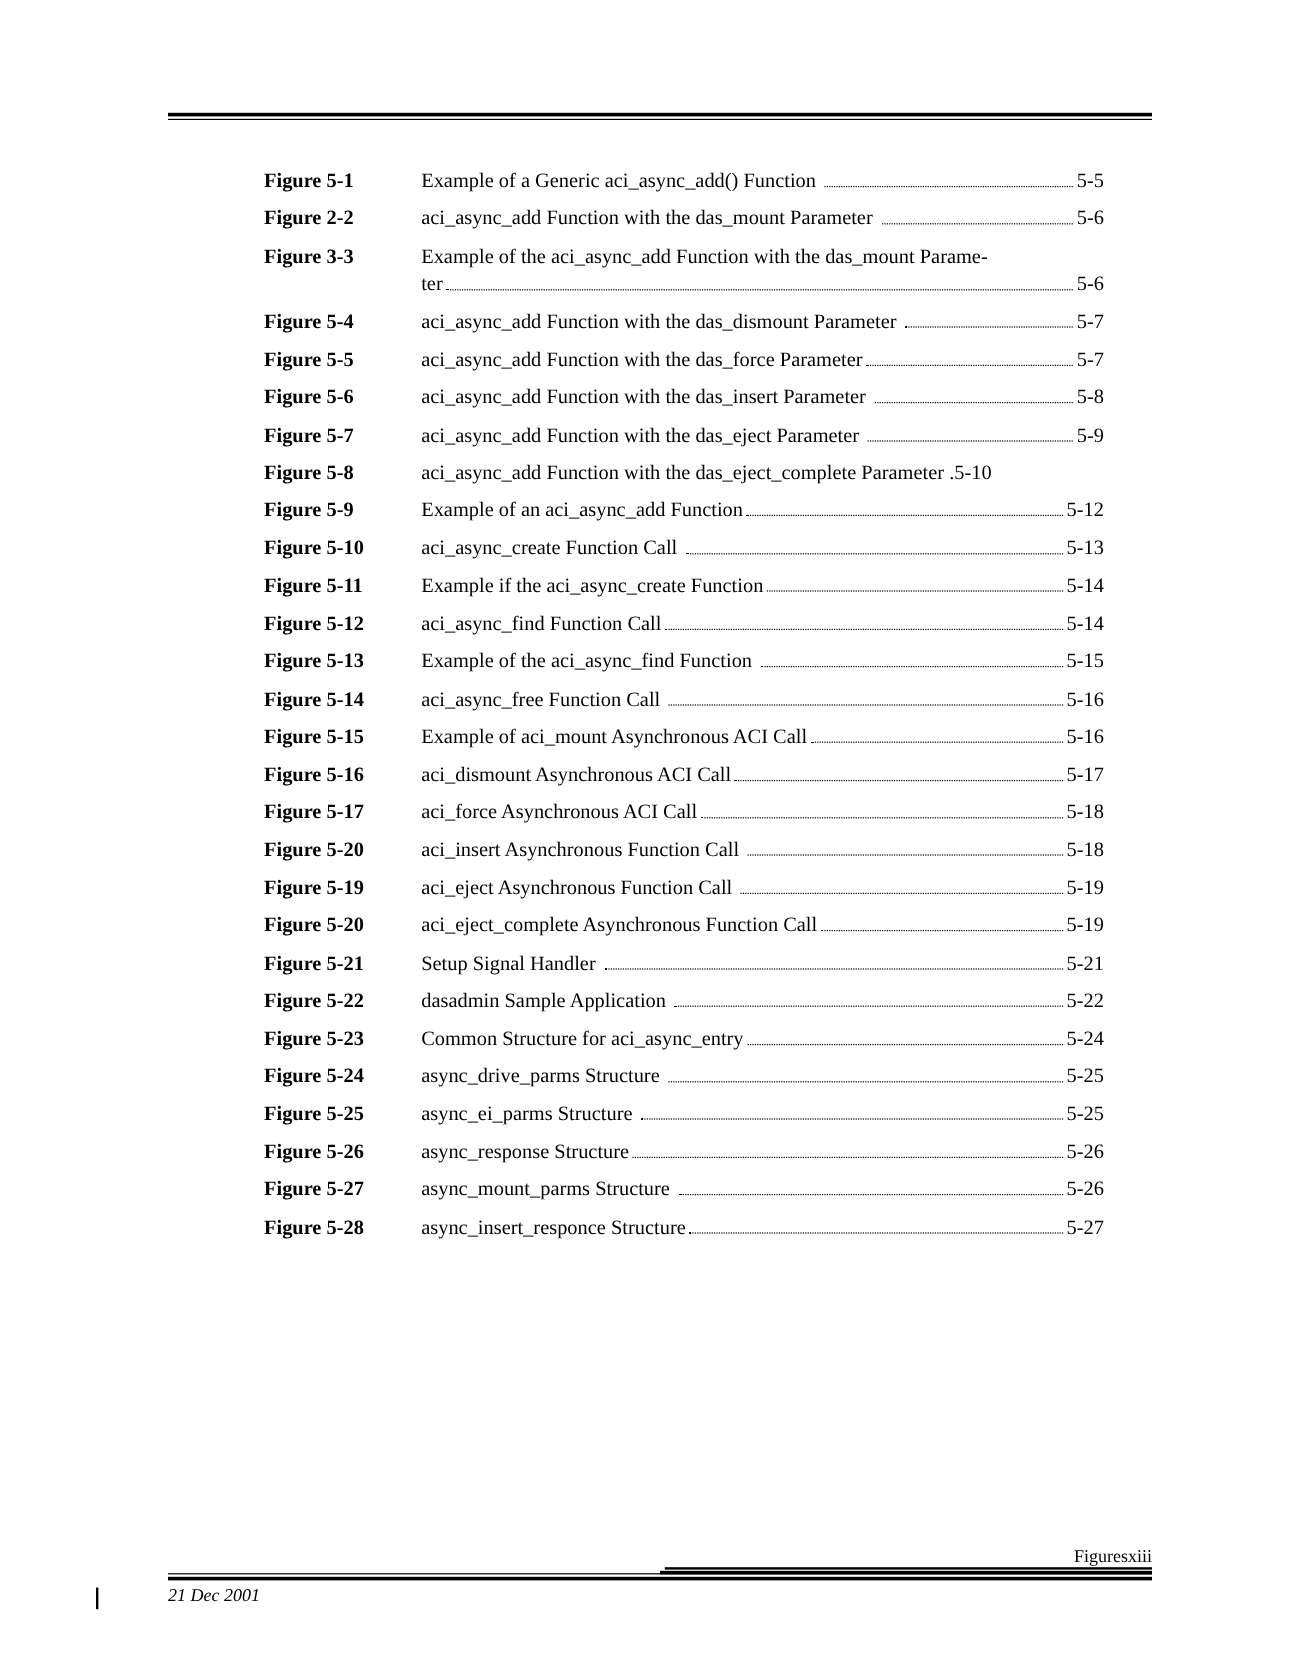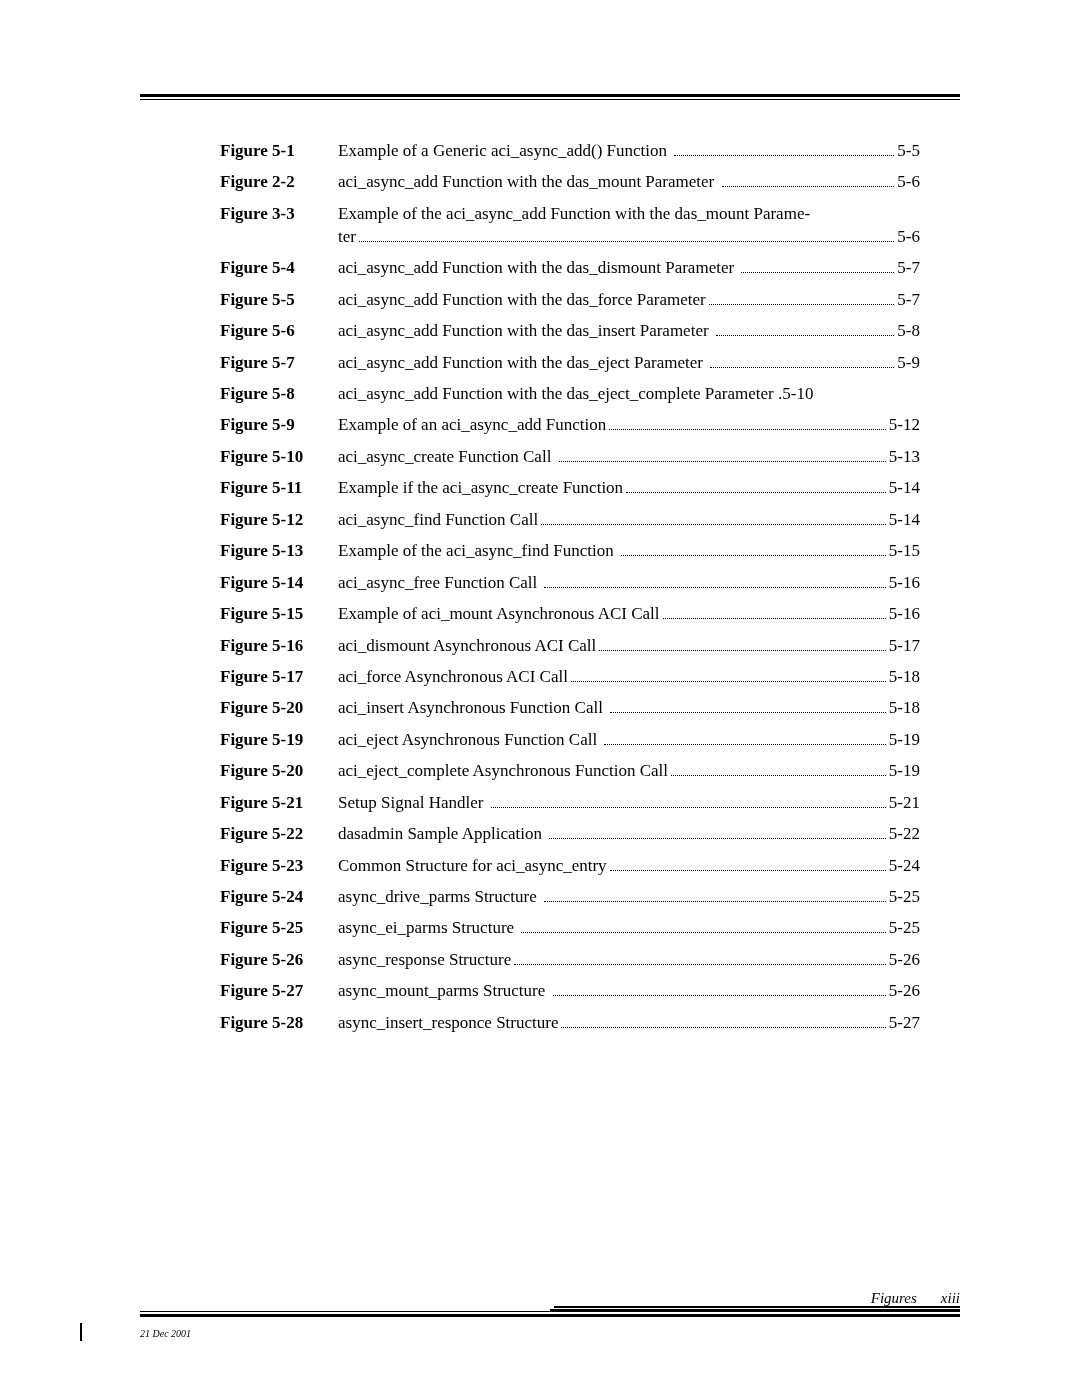--- a/index.html
+++ b/index.html
@@ -38,20 +38,21 @@
   }
   .fig-label {
     flex: 0 0 118px;
     font-weight: bold;
   }
   .fig-body {
     flex: 1 1 auto;
     display: flex;
     align-items: baseline;
     min-width: 0;
+    margin-left: 13px;
   }
   .fig-title { white-space: pre; }
   .dots {
     flex: 1 1 auto;
     border-bottom: 1.5px dotted #000;
     margin: 0 3px 4px 3px;
     min-width: 8px;
     height: 0.9em;
   }
   .fig-page { white-space: nowrap; }
@@ -61,23 +62,21 @@
 
   .bottom-area {
     position: absolute;
     left: 140px;
     right: 120px;
     bottom: 78px;
   }
   .foot-labels {
     display: flex;
     justify-content: flex-end;
-    font-style: italic;
     font-size: 15px;
-    gap: 24px;
     margin-bottom: 4px;
   }
   .bottom-rule {
     position: relative;
     height: 8px;
   }
   .bottom-rule .thin {
     position: absolute; left:0; right:0; top:0;
     border-top: 1px solid #000;
   }
@@ -95,21 +94,21 @@
     position: absolute;
     left: 50.5%; right: 0; top: -5px;
     height: 2px;
     background: #000;
   }
   .foot-date {
     position: absolute;
     left: 140px;
     bottom: 58px;
     font-style: italic;
-    font-size: 10px;
+    font-size: 15px;
   }
   .change-bar {
     position: absolute;
     left: 80px;
     bottom: 56px;
     width: 2px;
     height: 18px;
     background: #000;
   }
 </style>

